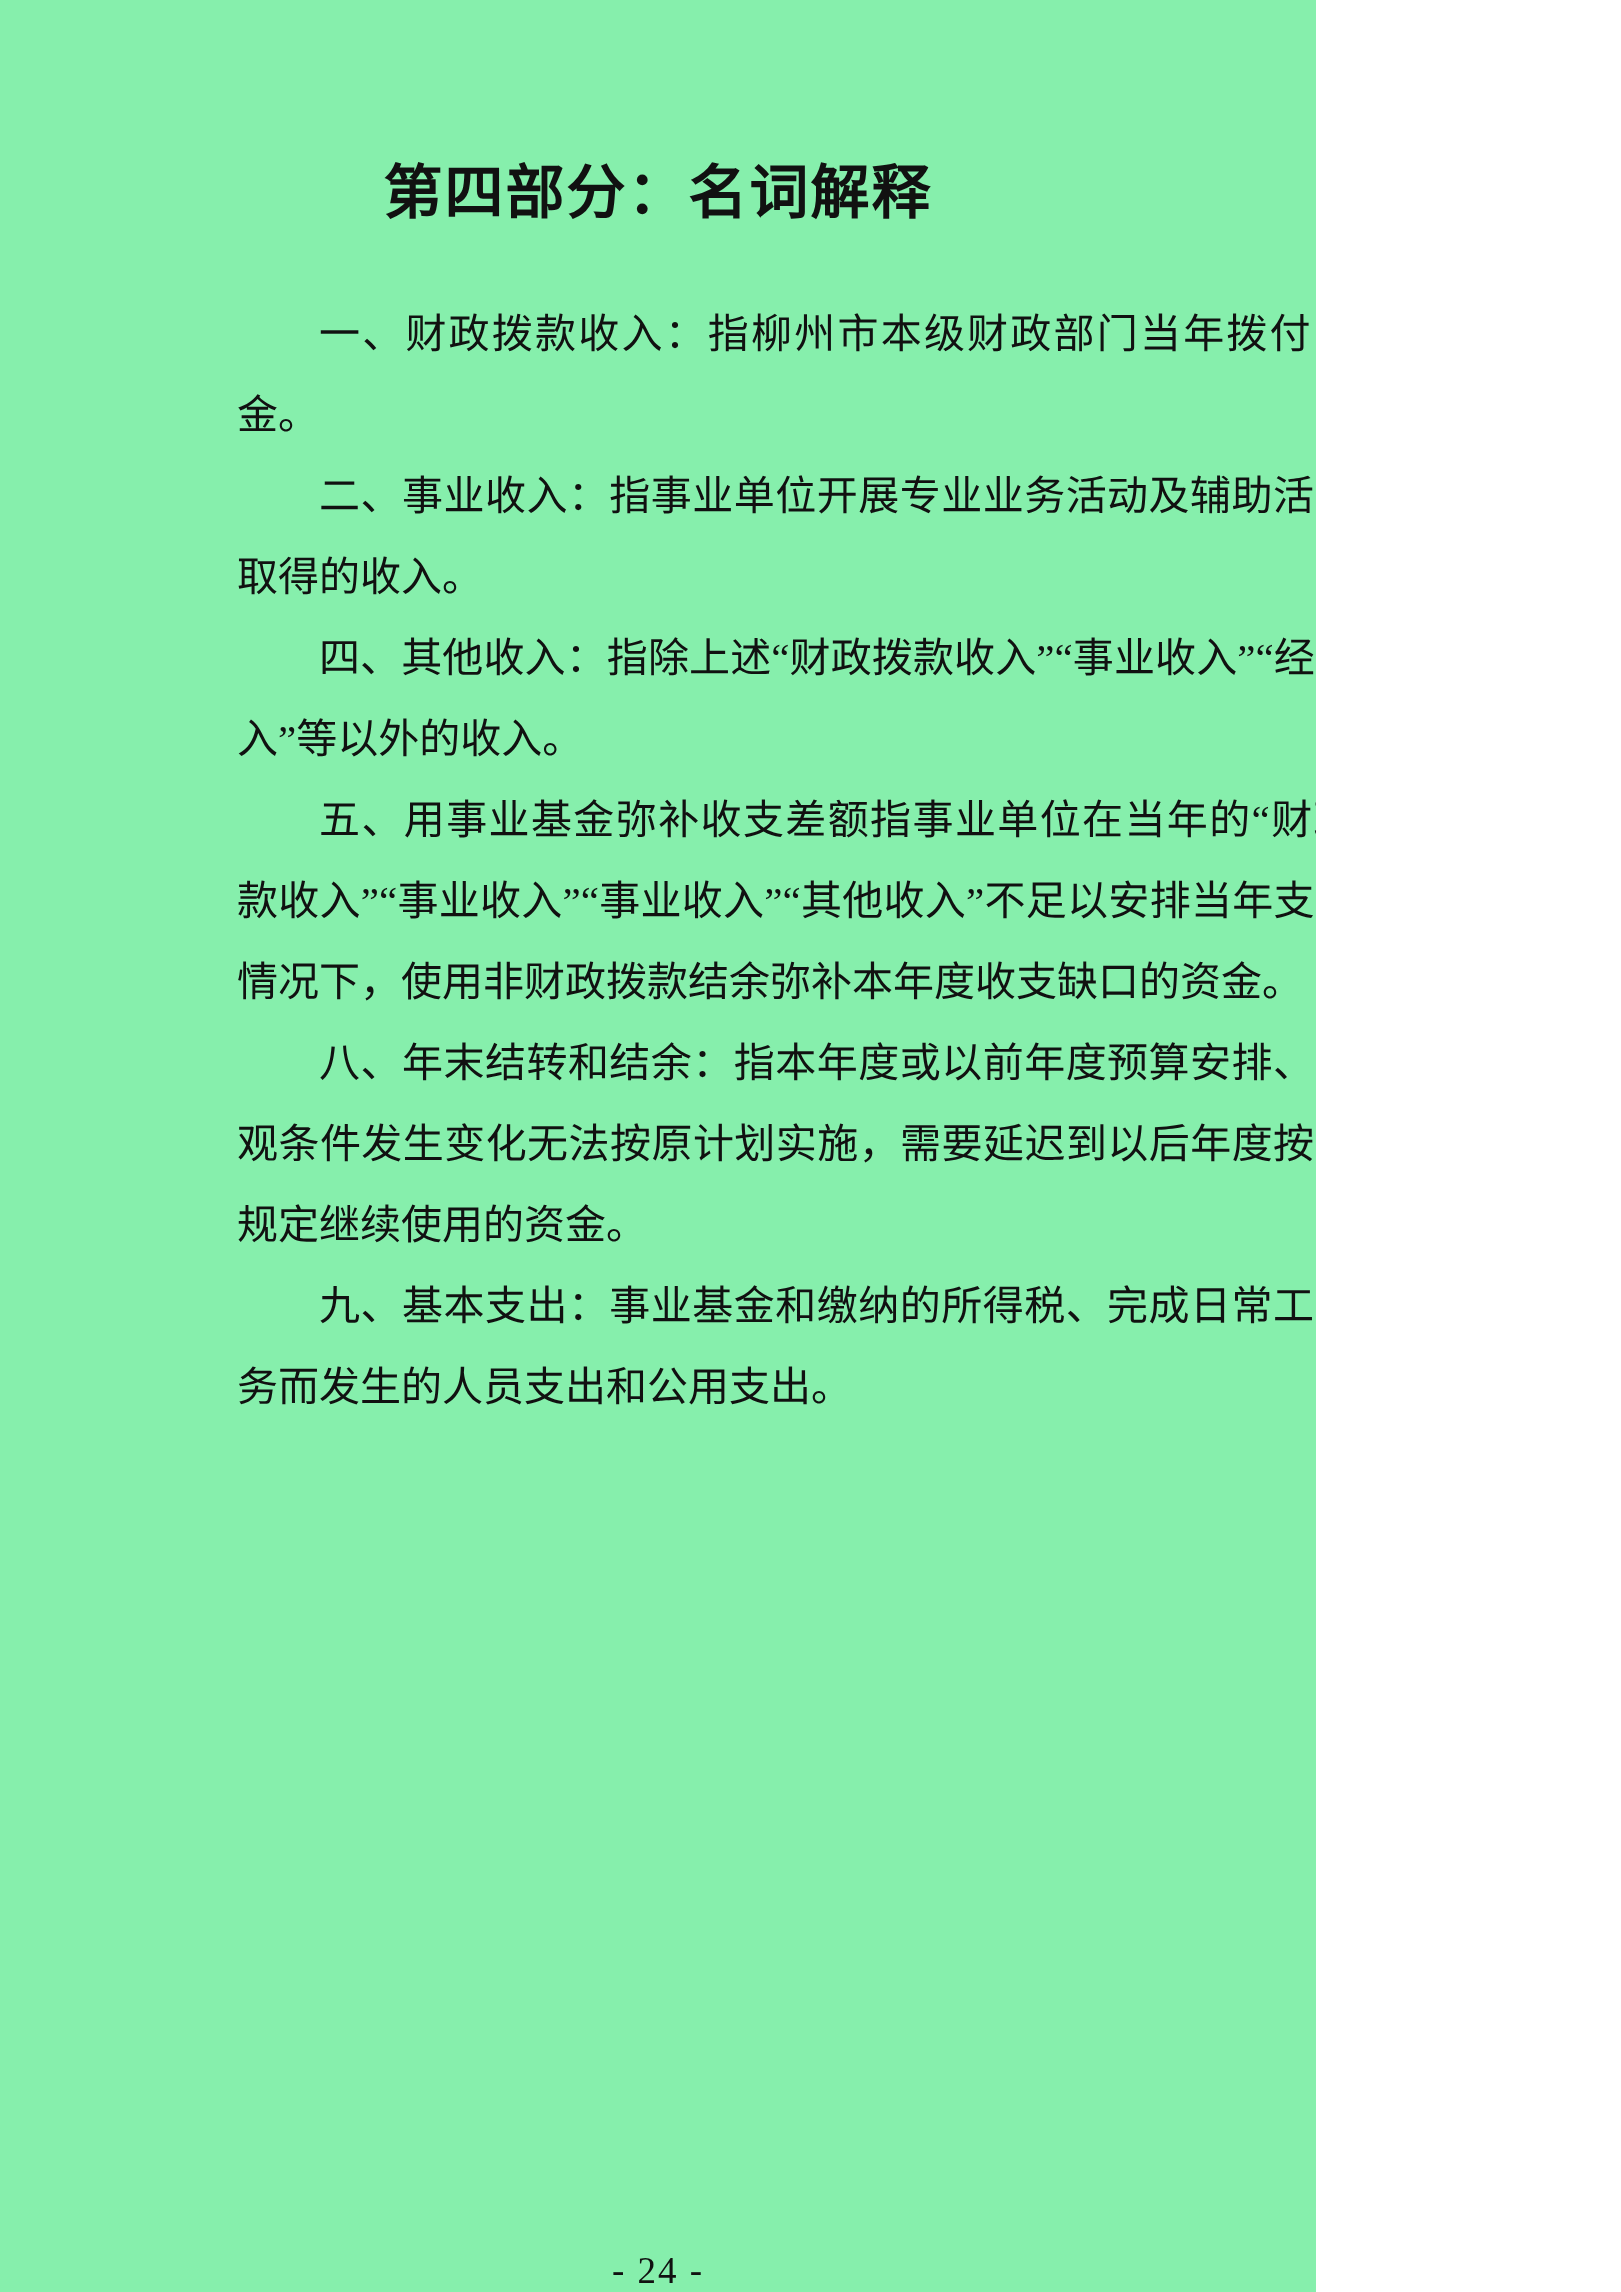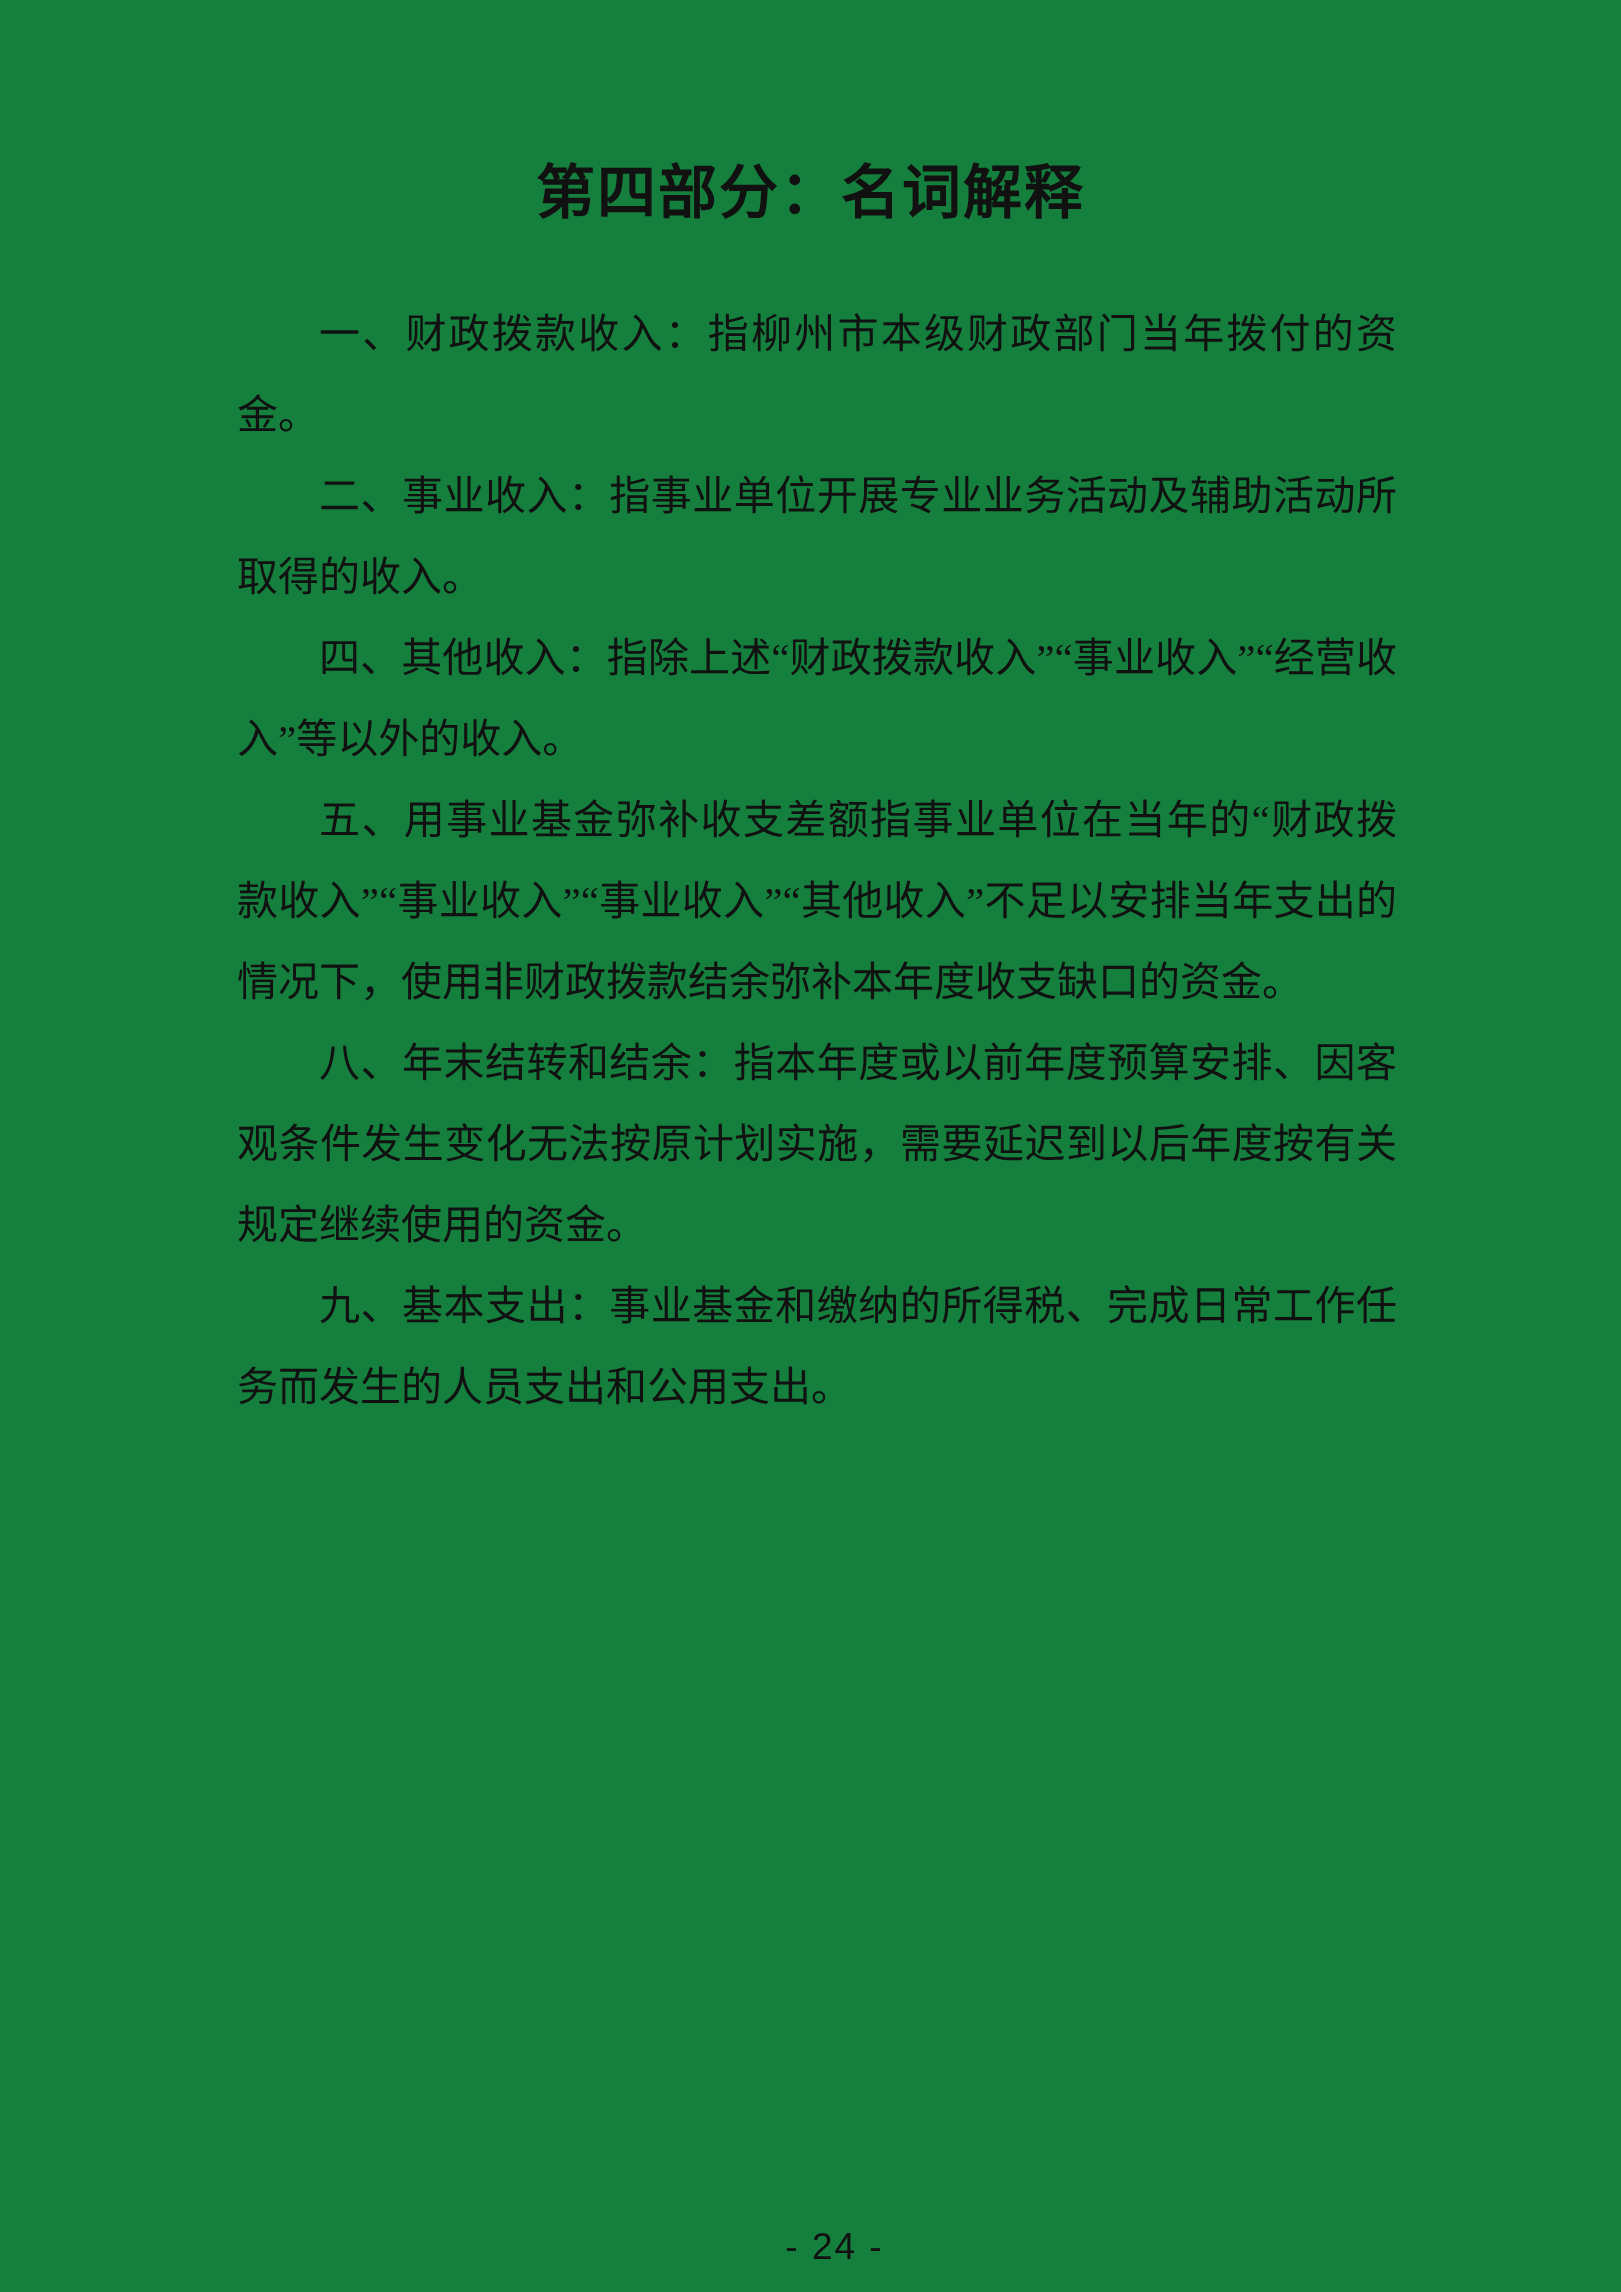--- a/index.html
+++ b/index.html
@@ -2,23 +2,23 @@
 <html lang="zh-CN"><head>
 <meta charset="utf-8">
 <style>
   html, body {
     margin: 0;
     padding: 0;
     background: #ffffff;
   }
   .page {
     position: relative;
-    width: 1621px;
+    width: 1316px;
     height: 2293px;
-    background: #15803d;
+    background: #86efac;
     color: #111111;
     font-family: "Liberation Serif", serif;
     overflow: hidden;
   }
   .doc-title {
     margin: 158px 0 0 0;
     text-align: center;
     font-family: "Liberation Sans", sans-serif;
     font-weight: bold;
     font-size: 59px;
@@ -34,30 +34,29 @@
     text-align: justify;
     text-justify: inter-ideograph;
   }
   .content p {
     margin: 0;
     padding: 0;
     text-indent: 82px;
   }
   .page-footer {
     position: absolute;
-    bottom: 25px;
+    bottom: 1px;
     left: 0;
     width: 100%;
     text-align: center;
-    font-family: Liberation Sans, sans-serif;
+    font-family: Liberation Serif, serif;
     font-size: 37px;
     line-height: 43px;
     color: #111111;
     letter-spacing: 2px;
-    margin-left: 24px;
   }
 </style>
 </head>
 <body>
 
 <div class="page">
 
   <h1 class="doc-title">第四部分：名词解释</h1>
 
   <div class="content">

